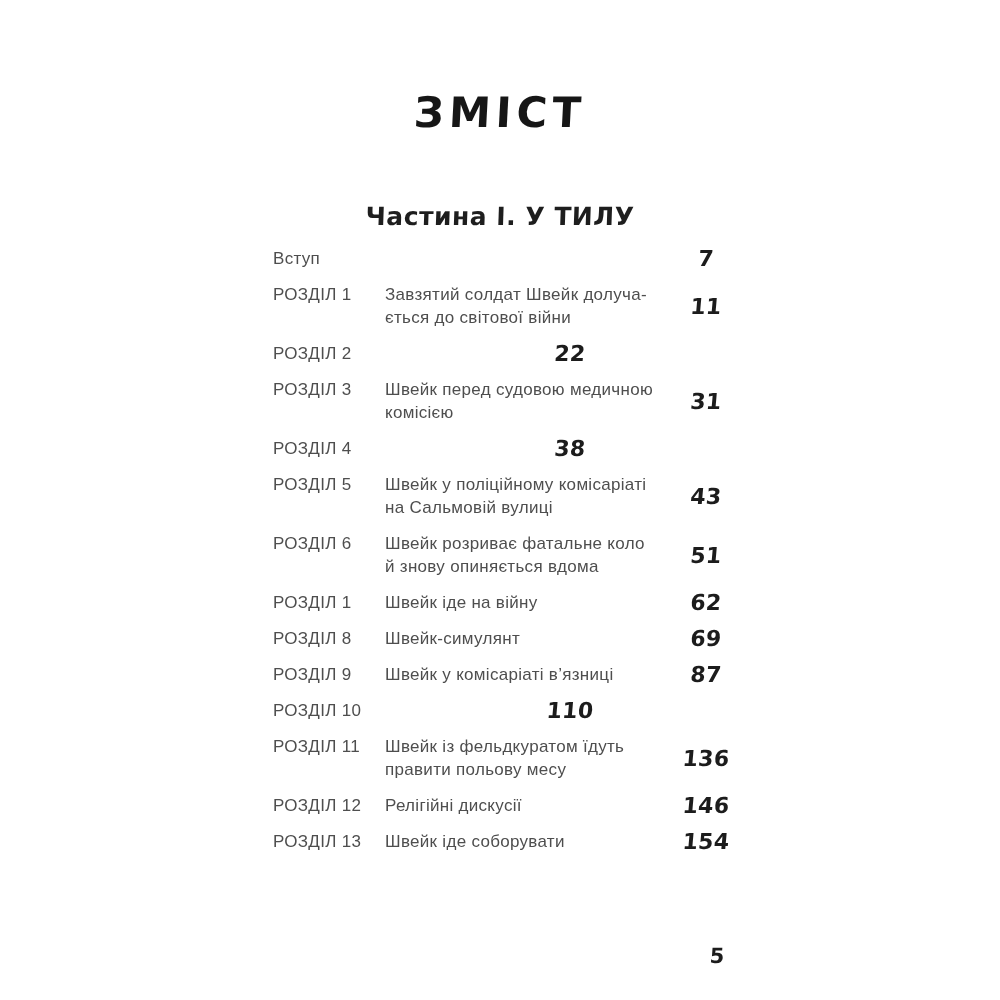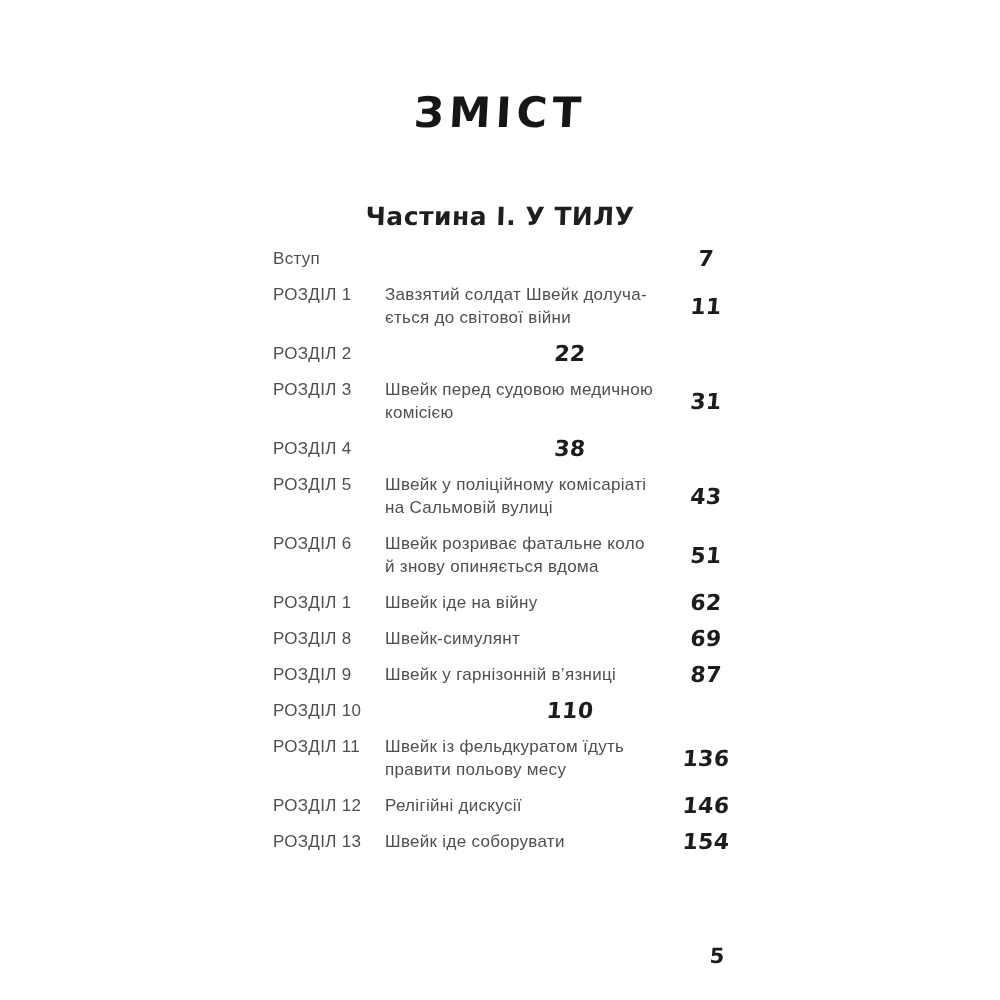--- a/index.html
+++ b/index.html
@@ -147,21 +147,21 @@
     </div>
 
     <div class="toc-row">
       <div class="toc-label">РОЗДІЛ 8</div>
       <div class="toc-title">Швейк-симулянт</div>
       <div class="toc-page">69</div>
     </div>
 
     <div class="toc-row">
       <div class="toc-label">РОЗДІЛ 9</div>
-      <div class="toc-title">Швейк у гарнізонній в’язниці</div>
+      <div class="toc-title">Швейк у комісаріаті в’язниці</div>
       <div class="toc-page">87</div>
     </div>
 
     <div class="toc-row">
       <div class="toc-label">РОЗДІЛ 10</div>
       <div class="toc-page">110</div>
     </div>
 
     <div class="toc-row">
       <div class="toc-label">РОЗДІЛ 11</div>

